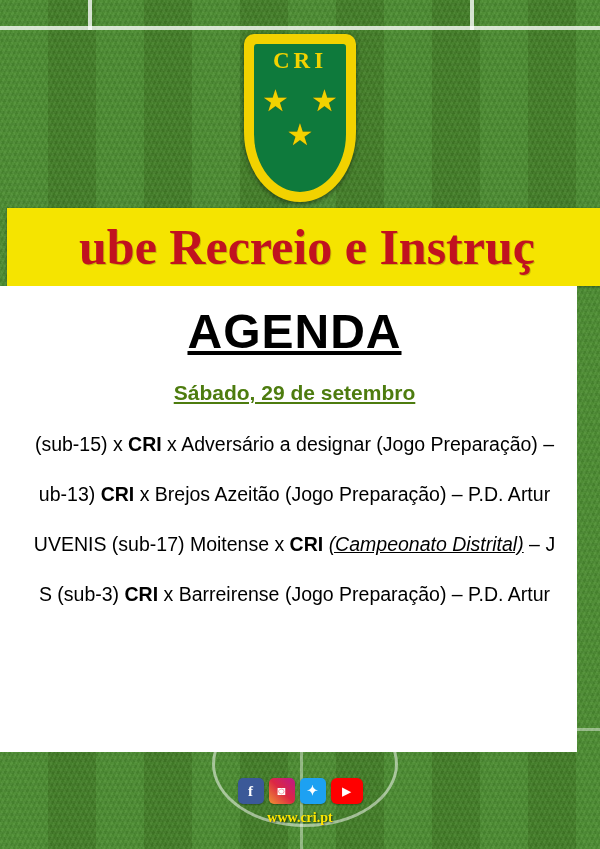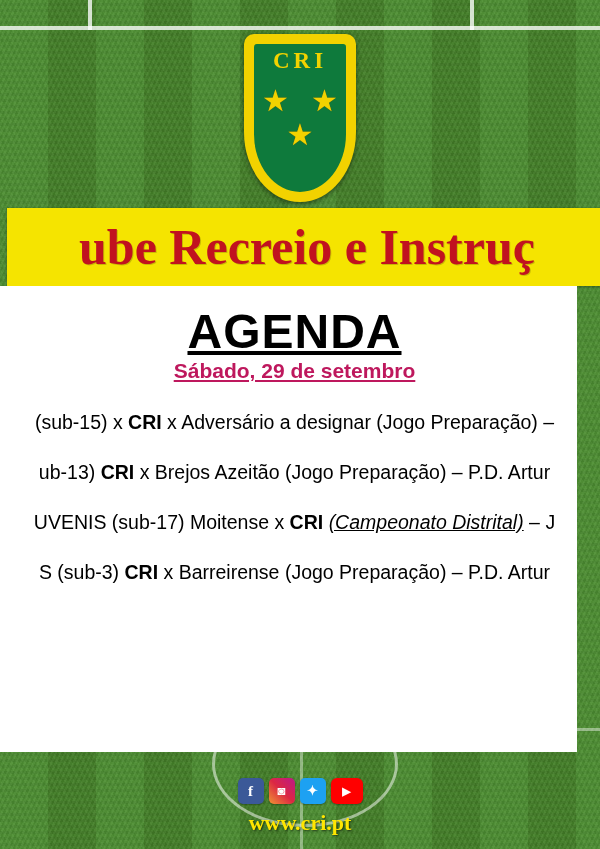--- a/index.html
+++ b/index.html
@@ -149,22 +149,22 @@
     margin-top: 18px;
     letter-spacing: 1px;
     color: #000;
     text-decoration: underline;
     font-family: "Liberation Sans", sans-serif;
   }
   .agenda-date {
     text-align: center;
     font-size: 21px;
     font-weight: bold;
-    margin-top: 0;
-    color: #be185d;
+    margin-top: 22px;
+    color: #4d7c0f;
     text-decoration: underline;
     font-family: "Liberation Sans", sans-serif;
   }
   .rows {
     margin-top: 14px;
   }
   .row {
     height: 50px;
     line-height: 50px;
     font-size: 19.5px;
@@ -214,21 +214,21 @@
     box-shadow: 0 1px 2px rgba(0,0,0,.35);
   }
   .fb { background: #3b5998; }
   .ig { background: linear-gradient(45deg,#f09433,#dc2743,#bc1888); font-size: 13px;}
   .tw { background: #1da1f2; font-size: 13px;}
   .yt { background: #ff0000; border-radius: 6px; font-size: 11px; width: 32px;}
   .site {
     margin-top: 6px;
     color: #ffe600;
     font-weight: bold;
-    font-size: 22px;
+    font-size: 14px;
     font-family: "Liberation Serif", serif;
     text-shadow: 1px 1px 2px rgba(0,0,0,.6);
   }
 </style>
 </head>
 <body>
 
 <div class="poster">
   <div class="grass-noise"></div>
   <div class="pitch-line line-top-h"></div>

